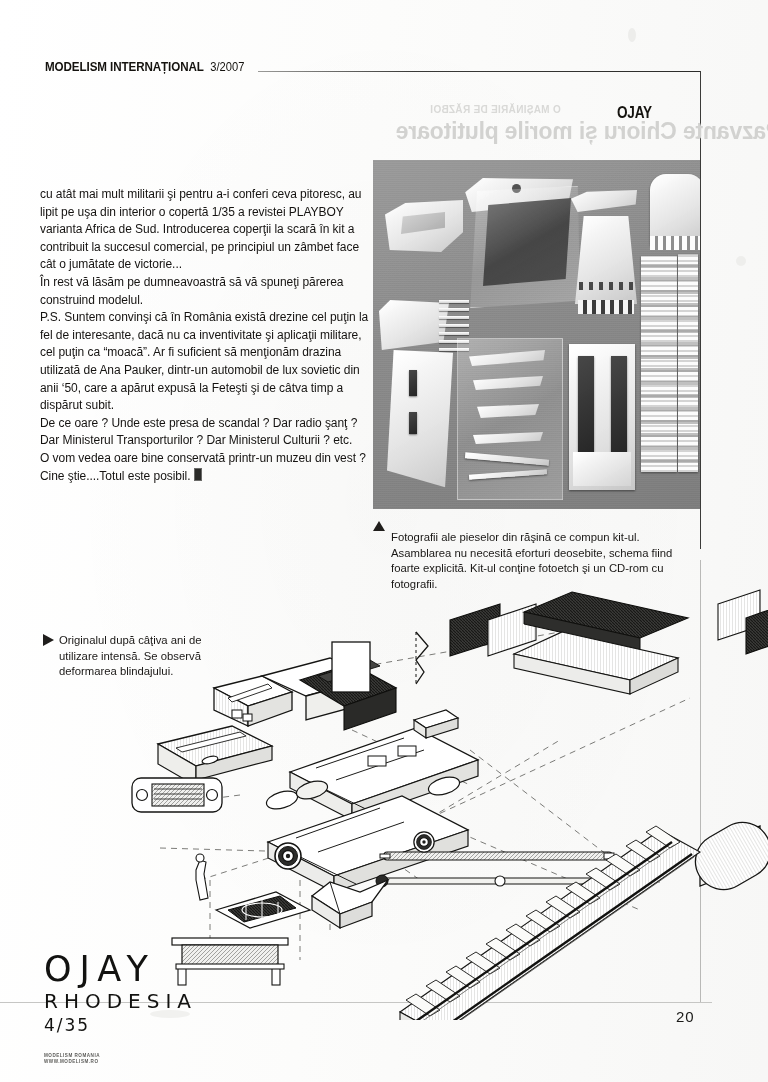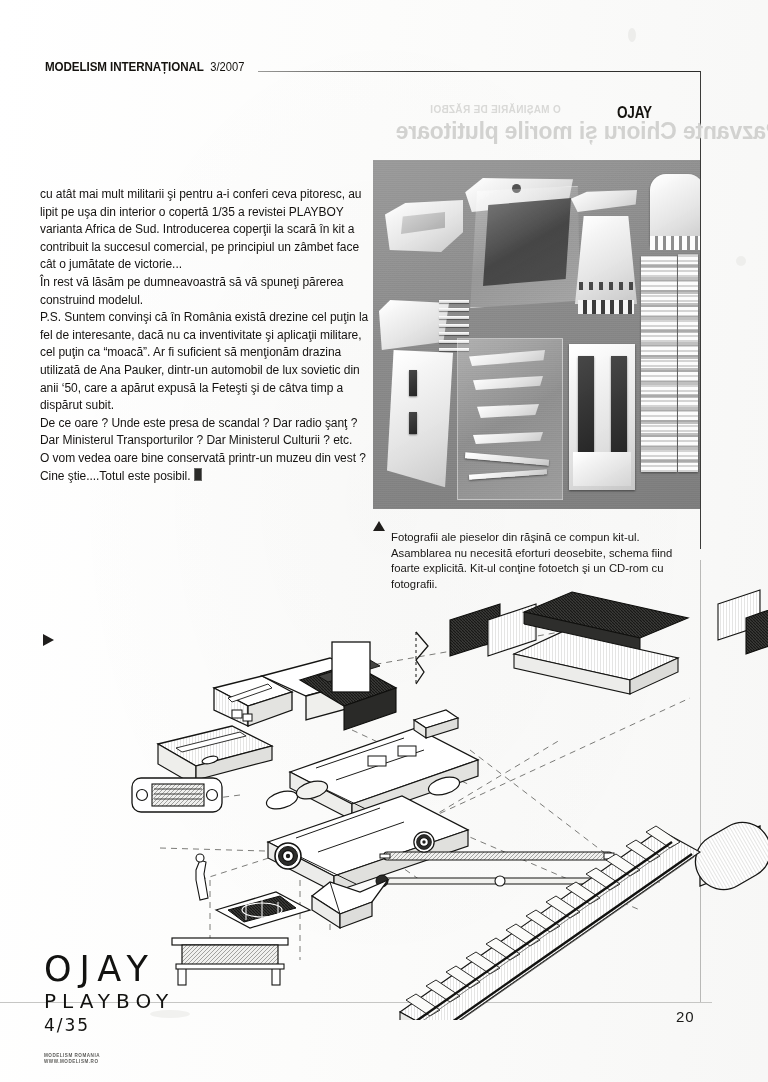--- a/index.html
+++ b/index.html
@@ -267,20 +267,23 @@
     <div class="part" style="left:200px;top:292px;width:58px;height:34px;clip-path:polygon(0 0,100% 0,100% 100%,0 100%);
                 background:linear-gradient(150deg,#fbfbf9,#d0d0cc);"></div>
   </div>
 
   <div class="tri tri-up"></div>
   <div class="caption caption-photo">Fotografii ale pieselor din răşină ce compun kit-ul.
 Asamblarea nu necesită eforturi deosebite, schema fiind
 foarte explicită. Kit-ul conţine fotoetch şi un CD-rom cu fotografii.</div>
 
   <div class="tri tri-right"></div>
+  <div class="caption caption-diagram">Originalul după câţiva ani de
+utilizare intensă. Se observă
+deformarea blindajului.</div>
 
   <div class="diagram">
     <svg width="768" height="440" viewBox="0 0 768 440" xmlns="http://www.w3.org/2000/svg">
       <defs>
         <pattern id="hatchDark" width="3" height="3" patternUnits="userSpaceOnUse">
           <rect width="3" height="3" fill="#3a3a38"></rect>
           <path d="M0 0 L3 3" stroke="#151513" stroke-width="1.1"></path>
         </pattern>
         <pattern id="hatchLite" width="3" height="3" patternUnits="userSpaceOnUse">
           <rect width="3" height="3" fill="#ffffff"></rect>
@@ -491,21 +494,21 @@
       </g>
 
       <g transform="translate(424,262) scale(0.78)">
           <use href="#wheelG"></use>
         </g>
     </svg>
   </div>
 
   <div class="brand">
     <div class="brand-ojay">OJAY</div>
-    <div class="brand-rhodesia">PLAYBOY</div>
+    <div class="brand-rhodesia">RHODESIA</div>
     <div class="brand-scale">4/35</div>
     <div class="brand-fine">MODELISM ROMANIA
 WWW.MODELISM.RO</div>
   </div>
 
   <div class="pagenum">20</div>
 
   <div class="scan-smudge" style="left:628px;top:28px;width:8px;height:14px;background:#ededeb;"></div>
   <div class="scan-smudge" style="left:736px;top:256px;width:10px;height:10px;background:#eeeeec;"></div>
   <div class="scan-smudge" style="left:150px;top:1010px;width:40px;height:8px;background:#f1f1ef;"></div>

